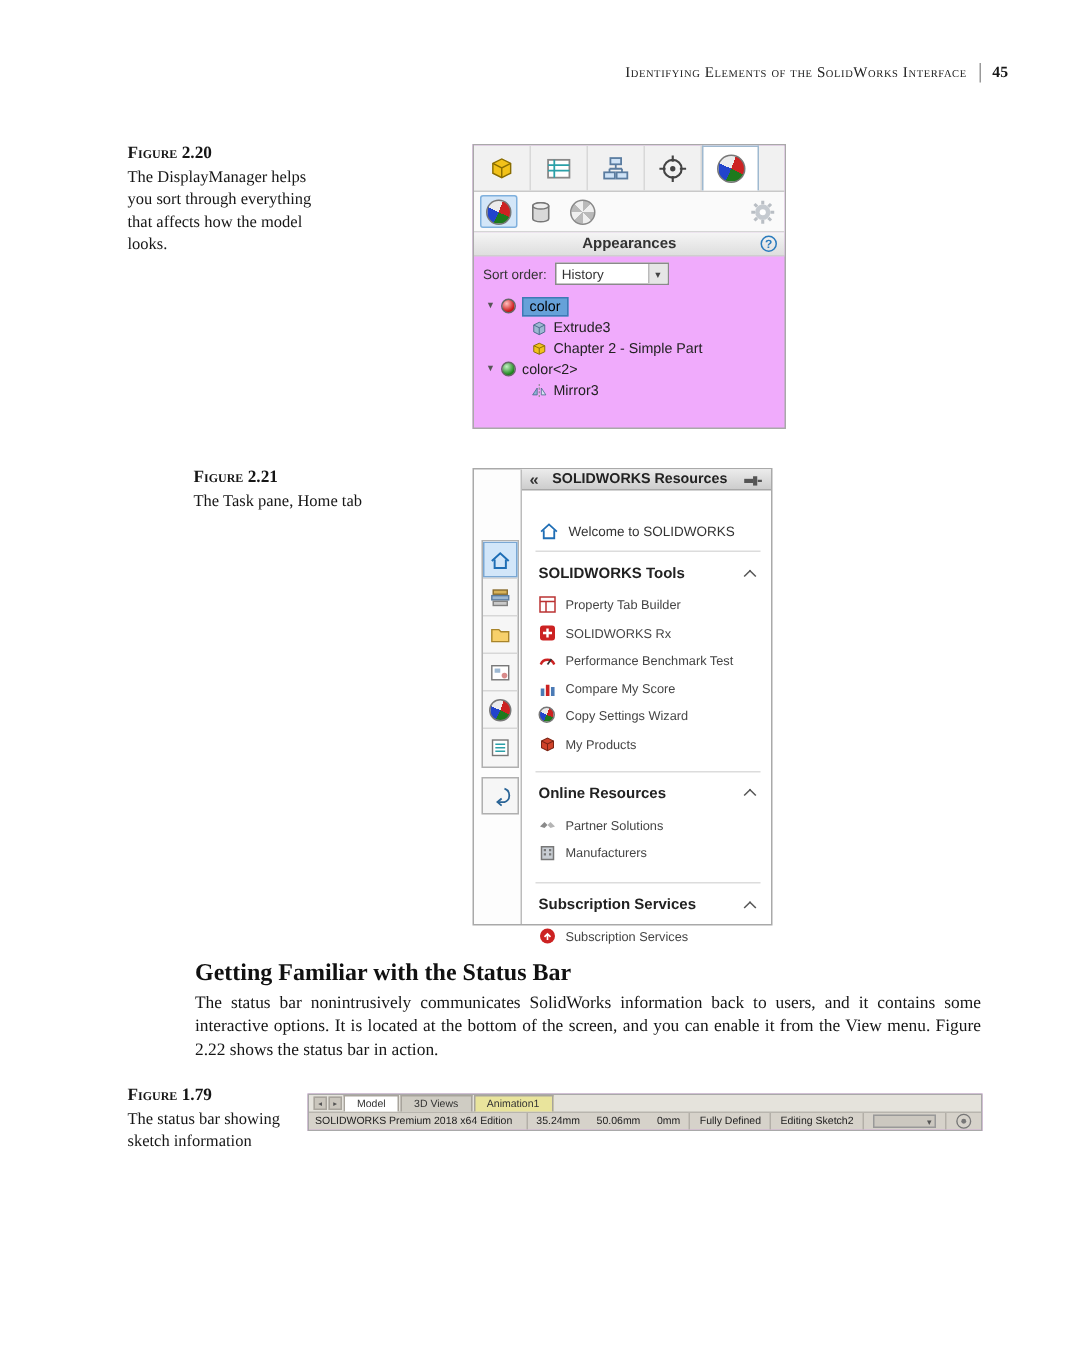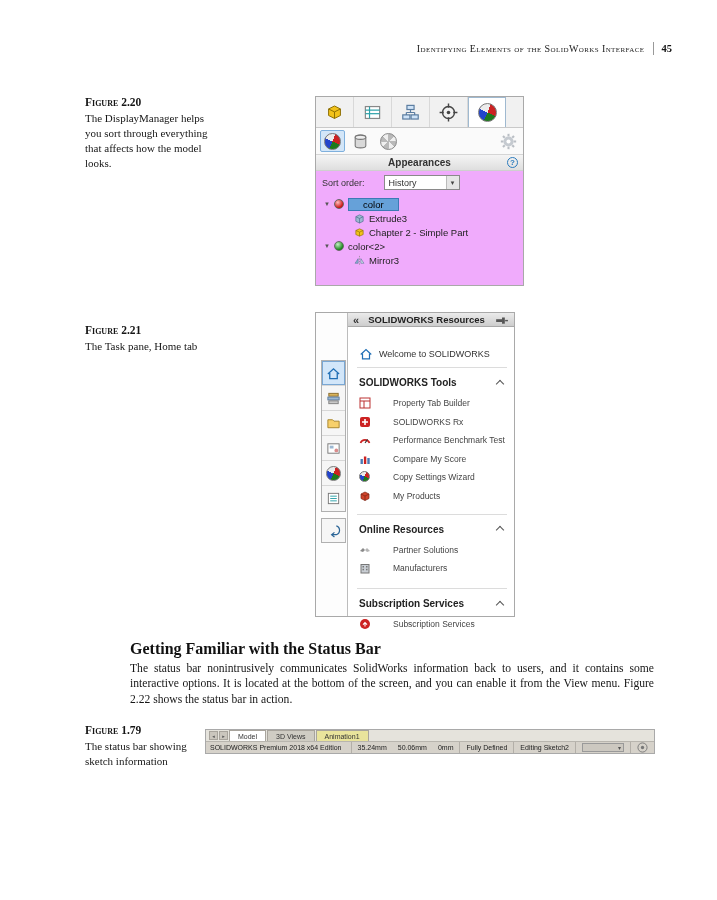--- a/index.html
+++ b/index.html
@@ -36,52 +36,52 @@
   .dm-sub { width:25px; height:22px; display:flex; align-items:center; justify-content:center; border-radius:2px; }
   .dm-sub svg, .dm-sub .rgb-sphere, .dm-sub .checker-sphere { width:17px; height:17px; }
   .dm-sub.selected { background:#d3e6f8; border:1px solid #7fb0dd; }
   .checker-sphere { display:inline-block; border-radius:50%; border:1px solid #888;
     background: repeating-conic-gradient(#b9b9b9 0 45deg, #efefef 45deg 90deg); }
   .dm-gear { position:absolute; right:6px; top:5px; width:17px; height:17px; }
   .dm-header { height:16px; background:linear-gradient(#f5f5f5,#dedede); border-bottom:1px solid #cfcfcf;
     display:flex; align-items:center; justify-content:center; font-size:10px; font-weight:bold; position:relative; color:#333; }
   .dm-help { position:absolute; right:5px; top:2px; width:11px; height:11px; border:1px solid #2b7bbd; border-radius:50%;
     color:#2b7bbd; font-size:8px; line-height:9px; text-align:center; font-weight:bold; }
-  .dm-sort { display:flex; align-items:center; gap:19px; padding:4px 6px; font-size:9px; color:#333; }
+  .dm-sort { display:flex; align-items:center; gap:5px; padding:4px 6px; font-size:9px; color:#333; }
   .dm-select { display:inline-flex; align-items:center; justify-content:space-between; width:76px; height:15px;
     border:1px solid #8a8a8a; background:#fff; font-size:9px; padding-left:4px; }
   .dm-select .arrow { width:13px; height:13px; background:#e6e6e6; border-left:1px solid #bbb; font-size:7px;
     display:flex; align-items:center; justify-content:center; color:#444; }
   .dm-tree { padding:3px 0 0 0; }
   .dm-row { display:flex; align-items:center; height:14px; font-size:9.5px; color:#222; }
   .dm-row .expander { width:10px; margin-left:6px; font-size:6px; color:#555; text-align:center; }
   .dm-row .indent0 { margin-left:2px; }
   .dm-row .indent1 { margin-left:38px; }
   .tree-ico { width:11px; height:11px; display:inline-flex; margin-right:4px; }
   .ball { display:inline-block; width:10px; height:10px; border-radius:50%; border:1px solid #666; margin-right:4px; }
   .ball.red { background: radial-gradient(circle at 35% 30%, #ffc0c0, #cc1414 70%); }
   .ball.green { background: radial-gradient(circle at 35% 30%, #c4f0c4, #1c861c 70%); }
-  .sel-label { background:#66a1d9; border:1px solid #3d7ab5; padding:0 14px; color:#000; }
+  .sel-label { background:#66a1d9; border:1px solid #3d7ab5; padding:0 4px; color:#000; }
 
   
   .tp { left:315px; top:312px; width:200px; height:305px; background:#fdfdfd; }
   .tp-pane { position:absolute; left:31px; top:0; right:0; bottom:0; border-left:1px solid #bcbcbc; background:#fff; display:flex; flex-direction:column; }
   .tp-header { height:17px; background:linear-gradient(#ebebeb,#cdcdcd); border-bottom:1px solid #a8a8a8;
     display:flex; align-items:center; padding:0 5px; gap:4px; }
   .tp-collapse { font-size:11px; font-weight:bold; color:#333; }
   .tp-title { flex:1; text-align:center; font-size:9.5px; font-weight:bold; color:#222; }
   .tp-pin { width:15px; height:13px; }
   .tp-body { flex:1; padding:0 9px 0 11px; }
   .tp-welcome { display:flex; align-items:center; gap:6px; margin:20px 0 6px; font-size:9px; color:#333; }
   .tp-welcome svg { width:14px; height:14px; }
   .tp-divider { border-top:1px solid #dcdcdc; margin:0 -2px 9px; }
   .tp-sec { display:flex; align-items:center; justify-content:space-between; margin:2px 0 9px; }
   .tp-sec-title { font-size:10px; font-weight:bold; color:#222; }
   .chev { width:6px; height:6px; border-left:1.5px solid #555; border-top:1.5px solid #555; transform:rotate(45deg); margin:2px 2px 0 0; }
-  .tp-item { display:flex; align-items:center; gap:22px; margin-bottom:6.5px; font-size:8.5px; color:#444; }
+  .tp-item { display:flex; align-items:center; gap:6px; margin-bottom:6.5px; font-size:8.5px; color:#444; }
   .ico12 { width:12px; height:12px; display:inline-flex; flex:0 0 12px; }
   .tp-strip { position:absolute; left:5px; top:47px; width:25px; border:1px solid #b0b0b0; background:#f6f6f6; }
   .tp-cell { height:25px; display:flex; align-items:center; justify-content:center; border-bottom:1px solid #d7d7d7; }
   .tp-cell:last-child { border-bottom:none; }
   .tp-cell svg, .tp-cell .rgb-sphere { width:15px; height:15px; }
   .tp-cell.active { background:#d2e6f9; box-shadow: inset 0 0 0 1px #79a7d4; }
   .tp-strip-back { position:absolute; left:5px; top:205px; width:25px; height:25px; border:1px solid #b0b0b0; background:#f6f6f6;
     display:flex; align-items:center; justify-content:center; }
   .tp-strip-back svg { width:15px; height:15px; }
 
@@ -226,21 +226,21 @@
               <path d="M6 1 V11" stroke="#888" stroke-width="0.8" stroke-dasharray="1.5 1.2"></path>
               <path d="M1.2 9 L4.5 4 V9 Z" fill="#8fb4d8" stroke="#4a6a8a" stroke-width="0.6"></path>
               <path d="M10.8 9 L7.5 4 V9 Z" fill="#d5e3f2" stroke="#4a6a8a" stroke-width="0.6"></path>
             </svg>
           </span>
         <span>Mirror3</span>
       </div>
     </div>
   </div>
 
-  <div class="fig-caption" style="top:323px; width:150px;">
+  <div class="fig-caption" style="top:311px; width:150px;margin-left:44px;">
     <div class="fig-label">Figure 2.21</div>
     <div>The Task pane, Home tab</div>
   </div>
 
   <div class="shot tp">
     <div class="tp-pane">
       <div class="tp-header">
         <span class="tp-collapse">«</span>
         <span class="tp-title">SOLIDWORKS Resources</span>
         <span class="tp-pin">

